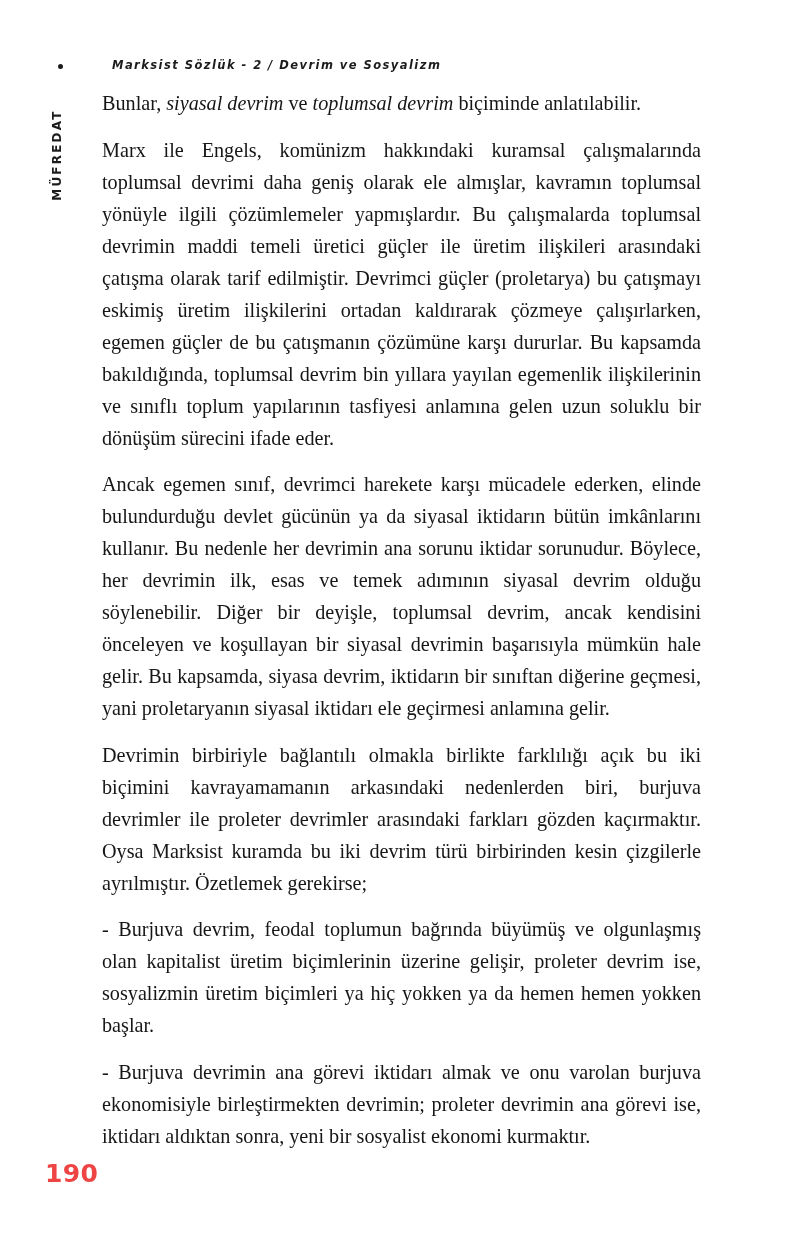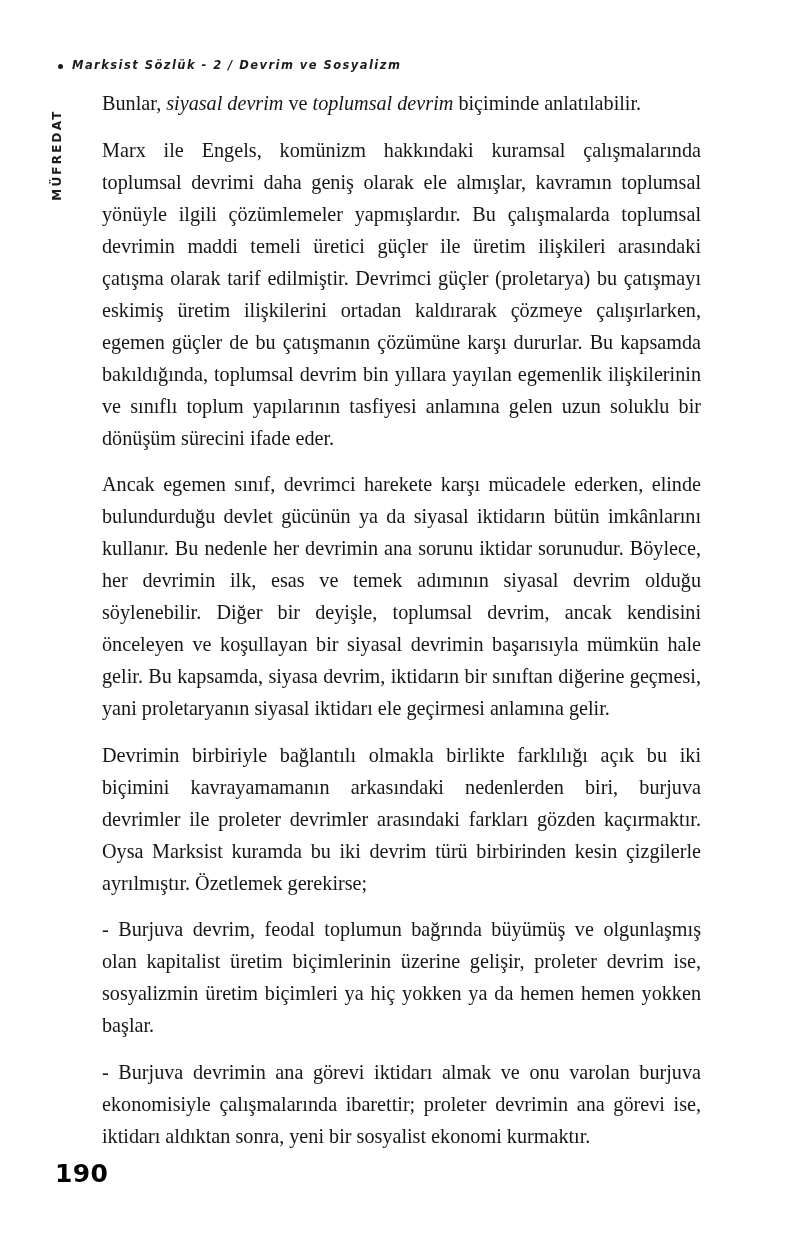--- a/index.html
+++ b/index.html
@@ -42,20 +42,21 @@
   }
 
   .head-text {
     font-family: "DejaVu Sans", "Liberation Sans", sans-serif;
     font-size: 11.5px;
     font-weight: 700;
     font-style: italic;
     letter-spacing: 1.45px;
     color: #1c1c1c;
     line-height: 1;
+    margin-left: 40px;
   }
 
   
   .side-tab {
     position: absolute;
     left: 44px;
     top: 90px;
     width: 26px;
     height: 130px;
   }
@@ -104,23 +105,22 @@
 
   
   .folio {
     position: absolute;
     left: 45px;
     bottom: 55px;
     font-family: "DejaVu Sans", "Liberation Sans", sans-serif;
     font-size: 25px;
     font-weight: 700;
     letter-spacing: 0.3px;
-    color: #000000;
+    color: #ef4444;
     line-height: 1;
-    margin-left: 10px;
   }
 </style>
 </head>
 <body>
 
 <div class="page">
 
   <div class="running-head">
     <span class="head-bullet"></span>
     <span class="head-text">Marksist Sözlük - 2 / Devrim ve Sosyalizm</span>
@@ -137,19 +137,19 @@
     </p>
 
     <p class="para">Marx ile Engels, komünizm hakkındaki kuramsal çalışmalarında toplumsal devrimi daha geniş olarak ele almışlar, kavramın toplumsal yönüyle ilgili çözümlemeler yapmışlardır. Bu çalışmalarda toplumsal devrimin maddi temeli üretici güçler ile üretim ilişkileri arasındaki çatışma olarak tarif edilmiştir. Devrimci güçler (proletarya) bu çatışmayı eskimiş üretim ilişkilerini ortadan kaldırarak çözmeye çalışırlarken, egemen güçler de bu çatışmanın çözümüne karşı dururlar. Bu kapsamda bakıldığında, toplumsal devrim bin yıllara yayılan egemenlik ilişkilerinin ve sınıflı toplum yapılarının tasfiyesi anlamına gelen uzun soluklu bir dönüşüm sürecini ifade eder.</p>
 
     <p class="para">Ancak egemen sınıf, devrimci harekete karşı mücadele ederken, elinde bulundurduğu devlet gücünün ya da siyasal iktidarın bütün imkânlarını kullanır. Bu nedenle her devrimin ana sorunu iktidar sorunudur. Böylece, her devrimin ilk, esas ve temek adımının siyasal devrim olduğu söylenebilir. Diğer bir deyişle, toplumsal devrim, ancak kendisini önceleyen ve koşullayan bir siyasal devrimin başarısıyla mümkün hale gelir. Bu kapsamda, siyasa devrim, iktidarın bir sınıftan diğerine geçmesi, yani proletaryanın siyasal iktidarı ele geçirmesi anlamına gelir.</p>
 
     <p class="para">Devrimin birbiriyle bağlantılı olmakla birlikte farklılığı açık bu iki biçimini kavrayamamanın arkasındaki nedenlerden biri, burjuva devrimler ile proleter devrimler arasındaki farkları gözden kaçırmaktır. Oysa Marksist kuramda bu iki devrim türü birbirinden kesin çizgilerle ayrılmıştır. Özetlemek gerekirse;</p>
 
     <p class="para">- Burjuva devrim, feodal toplumun bağrında büyümüş ve olgunlaşmış olan kapitalist üretim biçimlerinin üzerine gelişir, proleter devrim ise, sosyalizmin üretim biçimleri ya hiç yokken ya da hemen hemen yokken başlar.</p>
 
-    <p class="para">- Burjuva devrimin ana görevi iktidarı almak ve onu varolan burjuva ekonomisiyle çalışmalarında ibarettir; proleter devrimin ana görevi ise, iktidarı aldıktan sonra, yeni bir sosyalist ekonomi kurmaktır.</p>
+    <p class="para">- Burjuva devrimin ana görevi iktidarı almak ve onu varolan burjuva ekonomisiyle birleştirmekten devrimin; proleter devrimin ana görevi ise, iktidarı aldıktan sonra, yeni bir sosyalist ekonomi kurmaktır.</p>
 
   </div>
 
   <div class="folio">190</div>
 
 </div>
 
 </body></html>

